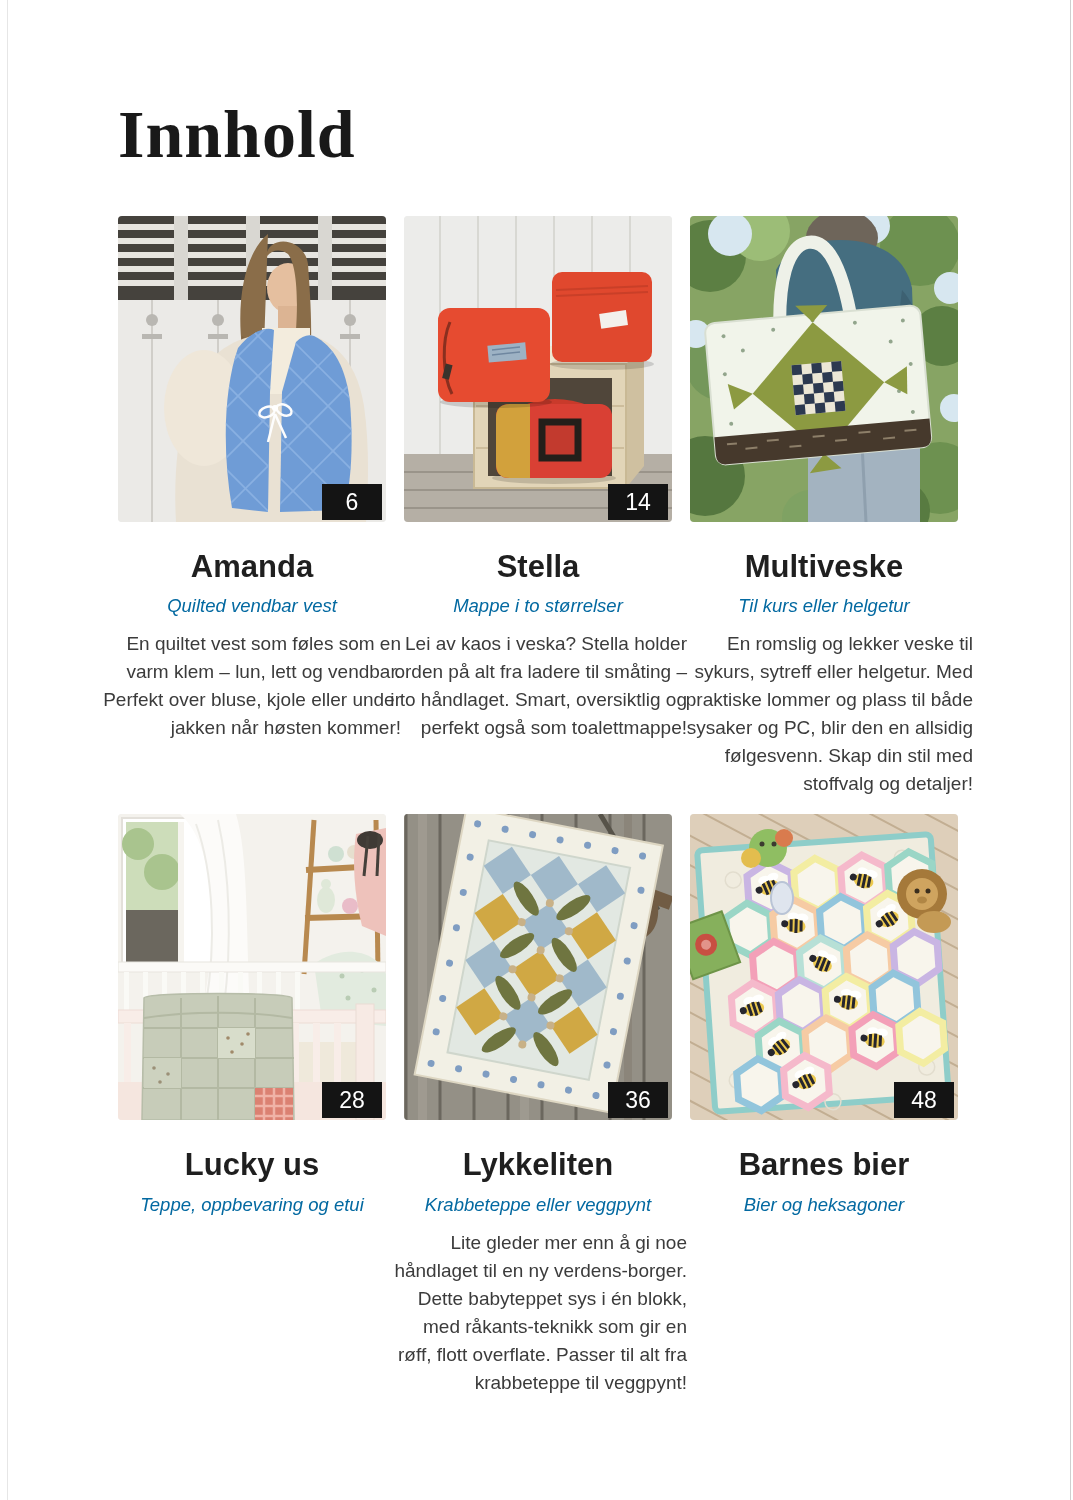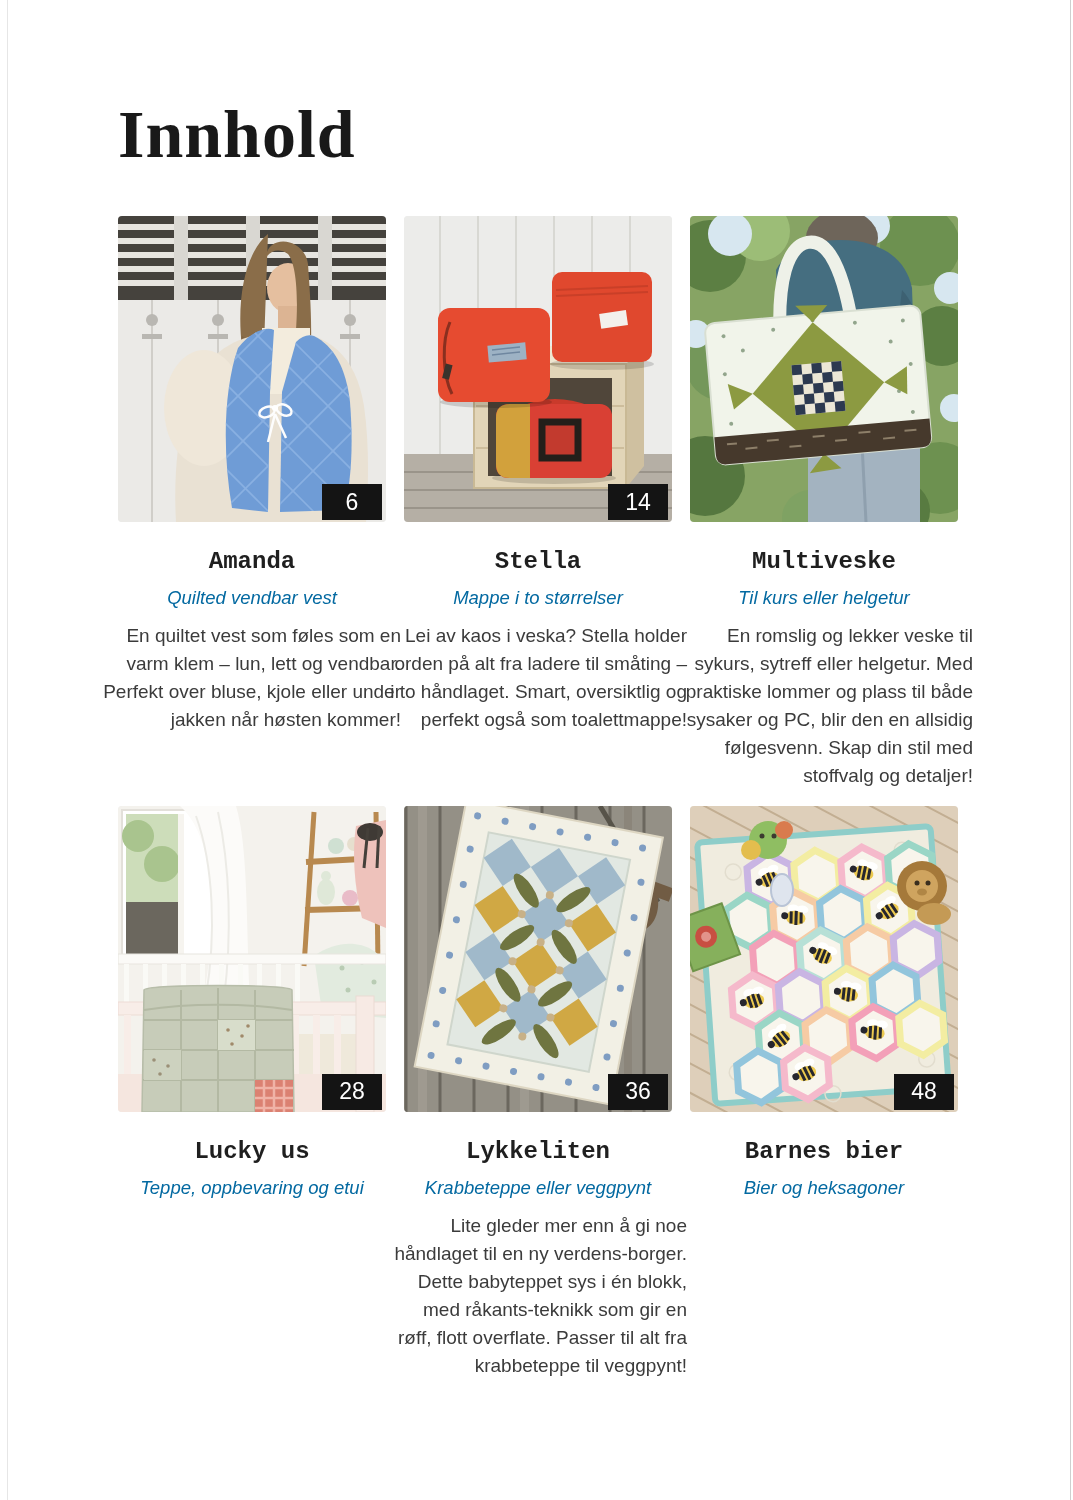--- a/index.html
+++ b/index.html
@@ -13,22 +13,22 @@
        font-size:68px;line-height:1;color:#191919;letter-spacing:1px;}
   .grid{margin-top:48px;display:grid;grid-template-columns:repeat(3,268px);
        column-gap:18px;row-gap:16px;}
   .item{display:flex;flex-direction:column;align-items:center;}
   figure.photo{margin:0;width:268px;height:306px;position:relative;border-radius:4px;
        overflow:hidden;background:#eee;flex:none;}
   figure.photo svg{display:block;width:268px;height:306px;}
   .badge{position:absolute;right:4px;bottom:2px;min-width:60px;height:36px;
        background:#141414;color:#ffffff;display:flex;align-items:center;justify-content:center;
        font-size:23px;font-weight:400;padding:0 8px;box-sizing:border-box;}
-  h2.item-title{margin:26px 0 0 0;font-family:Liberation Mono, monospace;font-weight:700;
-       font-size:24px;line-height:1.2;color:#1f1f1f;text-align:center;}
+  h2.item-title{margin:26px 0 0 0;font-family:Liberation Sans, sans-serif;font-weight:700;
+       font-size:31px;line-height:1.2;color:#1f1f1f;text-align:center;}
   .item-subtitle{margin:10px 0 0 0;font-style:italic;font-size:18.5px;line-height:1.2;
        color:#0369a1;text-align:center;}
   .item-desc{margin:13px 0 0 0;font-size:19px;line-height:28px;color:#3b3b3b;
        text-align:right;width:298px;}
 </style>
 </head>
 <body>
 
 <div class="edge left"></div>
 <div class="edge right"></div>

